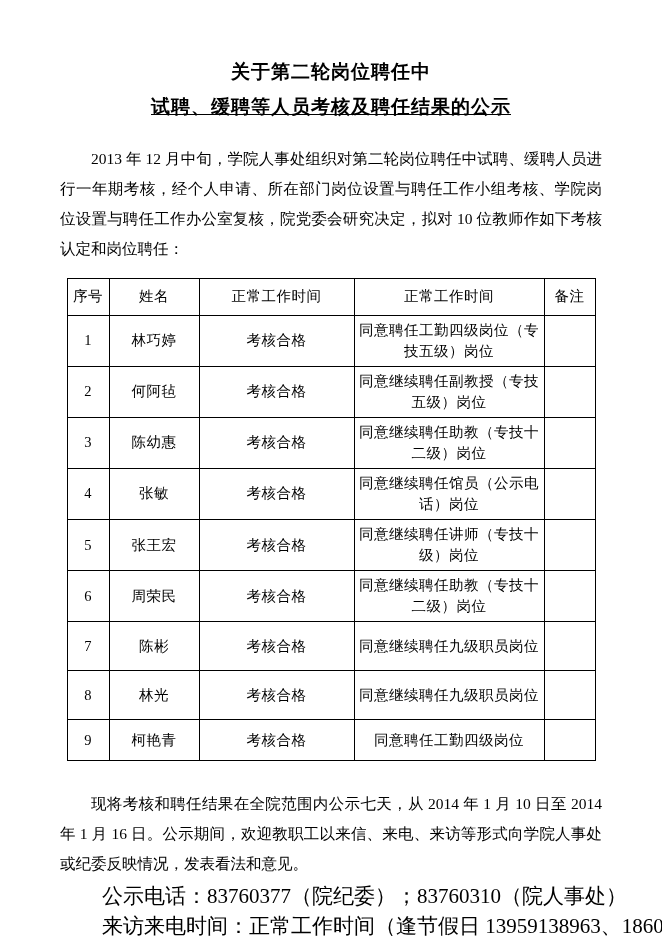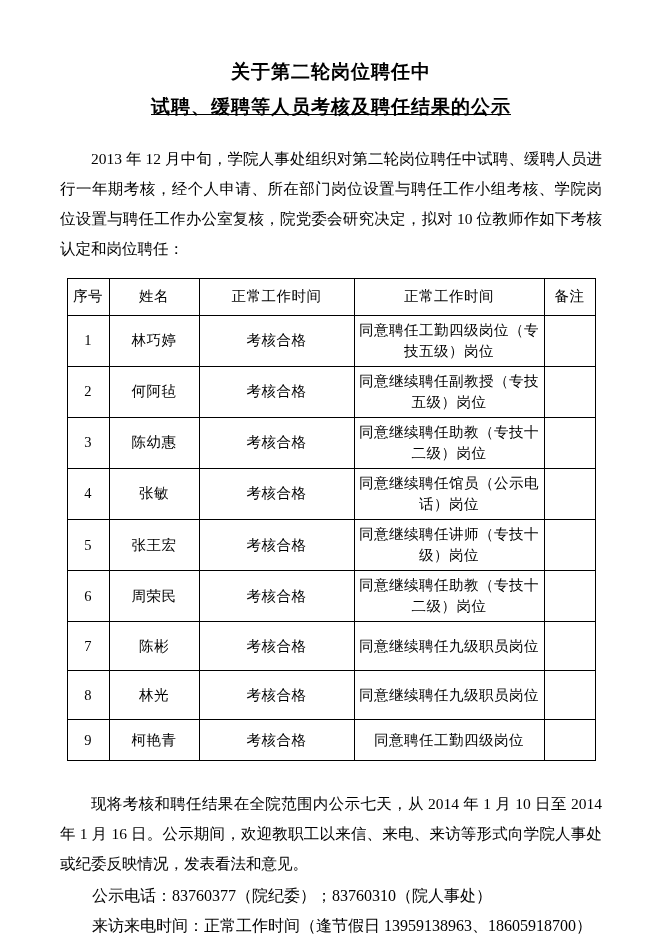--- a/index.html
+++ b/index.html
@@ -66,21 +66,21 @@
   .col-post  { width: 190px; }
   .col-note  { width: 51px; }
   td.cell-idx { font-family: "Liberation Serif", serif; }
   td.cell-post { padding-left: 4px; padding-right: 4px; }
   tr.row-tall td { height: 40px; }
   tr.row-short td { height: 32px; }
 
   .closing { margin-top: 28px; }
   .contact-list { margin-top: 2px; }
   .contact-line {
-    font-size: 16px;
+    font-size: 21px;
     line-height: 30px;
     margin: 0;
     padding-left: 2em;
     white-space: nowrap;
   }
 </style>
 </head>
 <body>
 
 <div class="page">

